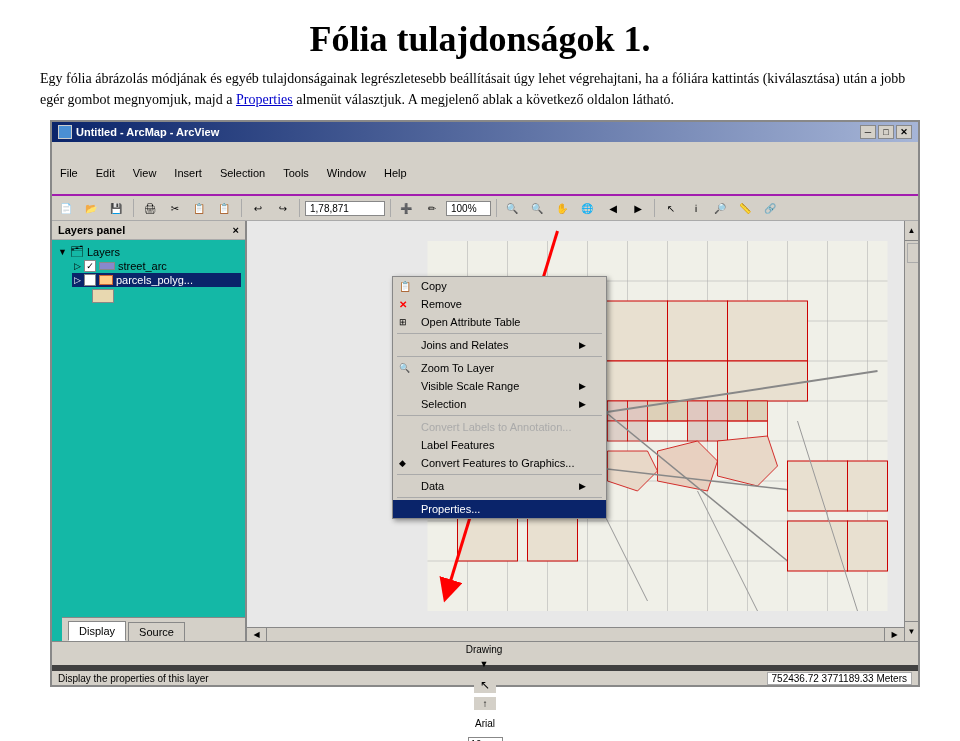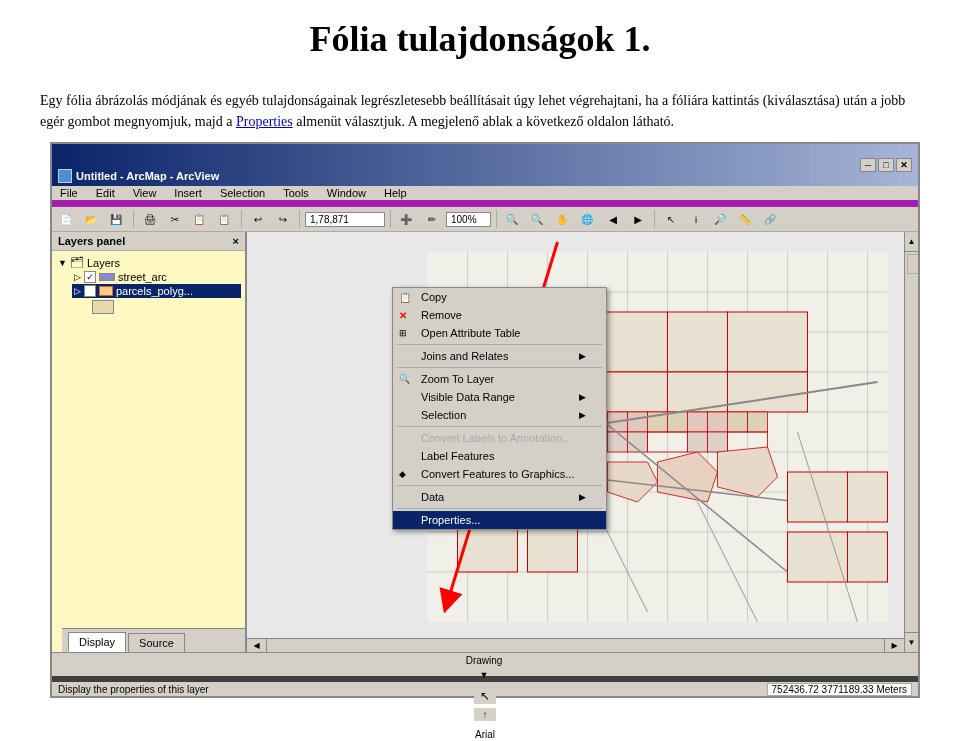--- a/index.html
+++ b/index.html
@@ -17,21 +17,20 @@
       text-align: center;
       font-size: 36px;
       font-weight: bold;
       padding: 18px 40px 8px 40px;
     }
 
     .page-description {
       font-size: 14px;
       padding: 0 40px 10px 40px;
       line-height: 1.5;
-      margin-top: 22px;
     }
 
     .properties-link {
       color: #0000cc;
       text-decoration: underline;
     }
 
     
     .screenshot-wrapper {
       margin: 0 auto;
@@ -51,21 +50,20 @@
       font-weight: bold;
       padding: 3px 6px;
       display: flex;
       align-items: center;
       justify-content: space-between;
     }
     .title-bar-left {
       display: flex;
       align-items: center;
       gap: 4px;
-      margin-top: 22px;
     }
     .title-bar-icon {
       width: 14px;
       height: 14px;
       background: #4a8fd4;
       border: 1px solid #ccc;
       display: inline-block;
     }
     .title-bar-buttons {
       display: flex;
@@ -80,26 +78,27 @@
       display: flex;
       align-items: center;
       justify-content: center;
       cursor: pointer;
       color: #000;
     }
 
     
     .menu-bar {
       background: #d4d0c8;
-      border-bottom: 7px solid #a21caf;
-      padding: 0 4px;
+      border-bottom: 2px solid #a21caf;
+      padding: 14px 4px;
       font-size: 11px;
       font-family: 'Tahoma', sans-serif;
       display: flex;
       gap: 10px;
+      margin-top: 10px;
     }
     .menu-item {
       padding: 1px 4px;
       cursor: pointer;
     }
 
     
     .toolbar-row {
       background: #d4d0c8;
       border-bottom: 1px solid #aaa;
@@ -146,21 +145,21 @@
     
     .main-area {
       display: flex;
       height: 420px;
     }
 
     
     .toc-panel {
       width: 195px;
       min-width: 195px;
-      background: #fef9c3;
+      background: #14b8a6;
       border-right: 2px solid #888;
       font-family: 'Tahoma', sans-serif;
       font-size: 11px;
       overflow: hidden;
       position: relative;
     }
     .toc-header {
       background: #d4d0c8;
       padding: 3px 6px;
       font-weight: bold;
@@ -566,21 +565,21 @@
         <div class="ctx-item">
           <span>Joins and Relates</span>
           <span class="ctx-arrow">▶</span>
         </div>
         <div class="ctx-separator"></div>
         <div class="ctx-item">
           <span class="ctx-icon" style="font-size:9px;">🔍</span>
           <span>Zoom To Layer</span>
         </div>
         <div class="ctx-item">
-          <span>Visible Data Range</span>
+          <span>Visible Scale Range</span>
           <span class="ctx-arrow">▶</span>
         </div>
         <div class="ctx-item">
           <span>Selection</span>
           <span class="ctx-arrow">▶</span>
         </div>
         <div class="ctx-separator"></div>
         <div class="ctx-item disabled">
           <span>Convert Labels to Annotation...</span>
         </div>

